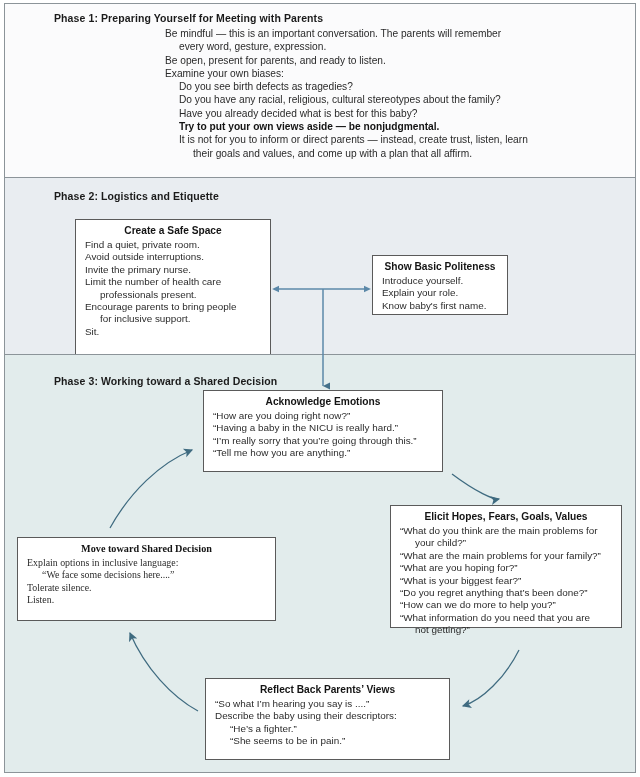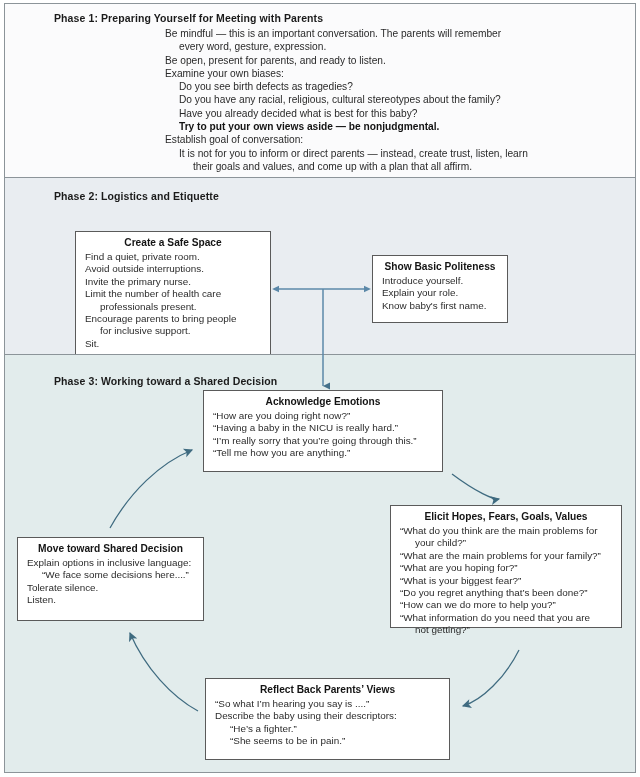--- a/index.html
+++ b/index.html
@@ -47,43 +47,42 @@
   <div class="phase-title" style="left:22px;top:12px;">Phase 1: Preparing Yourself for Meeting with Parents</div>
   <div id="p1text">
       <div class="ln i1">Be mindful — this is an important conversation. The parents will remember</div>
       <div class="ln i2">every word, gesture, expression.</div>
       <div class="ln i1">Be open, present for parents, and ready to listen.</div>
       <div class="ln i1">Examine your own biases:</div>
       <div class="ln i2">Do you see birth defects as tragedies?</div>
       <div class="ln i2">Do you have any racial, religious, cultural stereotypes about the family?</div>
       <div class="ln i2">Have you already decided what is best for this baby?</div>
       <div class="ln i2 bold">Try to put your own views aside — be nonjudgmental.</div>
-      <div class="ln i1">Establish goal of conversation:</div>
       <div class="ln i2">It is not for you to inform or direct parents — instead, create trust, listen, learn</div>
       <div class="ln i3">their goals and values, and come up with a plan that all affirm.</div>
     </div>
 
   <div class="panel" id="panel2"></div>
   <div class="phase-title" style="left:22px;top:190px;">Phase 2: Logistics and Etiquette</div>
 
-  <div class="box heavy" style="left:75px;top:231px;width:196px;height:153px;">
+  <div class="box heavy" style="left:75px;top:219px;width:196px;height:153px;">
     <div class="bt">Create a Safe Space</div>
     <div class="body">
         <div class="bl">Find a quiet, private room.</div>
         <div class="bl">Avoid outside interruptions.</div>
         <div class="bl">Invite the primary nurse.</div>
         <div class="bl">Limit the number of health care</div>
         <div class="bl sub">professionals present.</div>
         <div class="bl">Encourage parents to bring people</div>
         <div class="bl sub">for inclusive support.</div>
         <div class="bl">Sit.</div>
       </div>
   </div>
 
-  <div class="box heavy" style="left:372px;top:255px;width:136px;height:68px;">
+  <div class="box heavy" style="left:372px;top:255px;width:136px;height:60px;">
     <div class="bt">Show Basic Politeness</div>
     <div class="body">
         <div class="bl">Introduce yourself.</div>
         <div class="bl">Explain your role.</div>
         <div class="bl">Know baby's first name.</div>
       </div>
   </div>
 
   <div class="panel" id="panel3"></div>
   <div class="phase-title" style="left:22px;top:375px;">Phase 3: Working toward a Shared Decision</div>
@@ -116,21 +115,21 @@
   <div class="box heavy" style="left:205px;top:678px;width:245px;height:82px;">
     <div class="bt">Reflect Back Parents’ Views</div>
     <div class="body">
         <div class="bl">“So what I’m hearing you say is ....”</div>
         <div class="bl">Describe the baby using their descriptors:</div>
         <div class="bl sub">“He’s a fighter.”</div>
         <div class="bl sub">“She seems to be in pain.”</div>
       </div>
   </div>
 
-  <div class="box heavy" style="left:17px;top:537px;width:187px;height:84px;">
+  <div class="box heavy" style="left:17px;top:537px;width:259px;height:84px;font-family:Liberation Serif, serif;">
     <div class="bt">Move toward Shared Decision</div>
     <div class="body">
         <div class="bl">Explain options in inclusive language:</div>
         <div class="bl sub">“We face some decisions here....”</div>
         <div class="bl">Tolerate silence.</div>
         <div class="bl">Listen.</div>
       </div>
   </div>
 
   <svg class="wires" viewBox="0 0 640 777">

